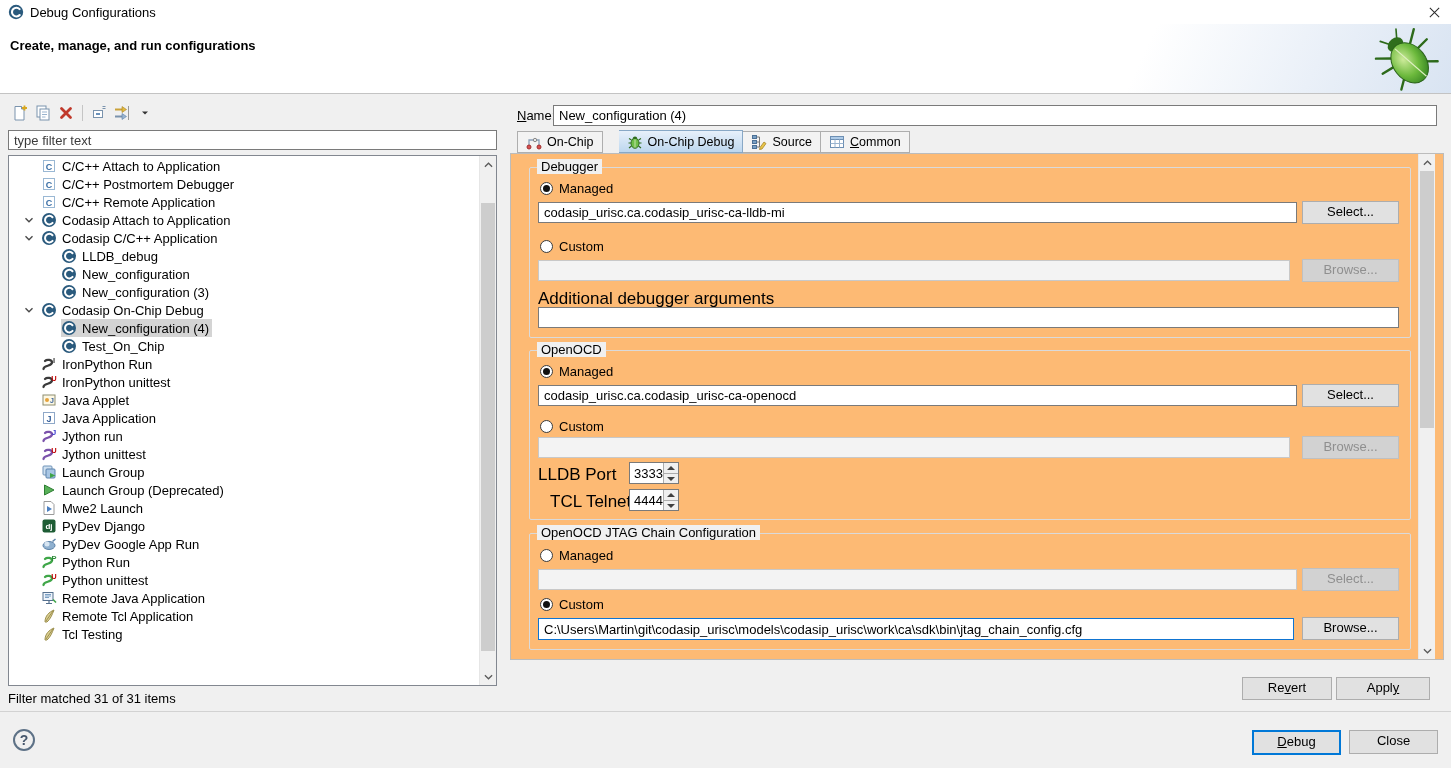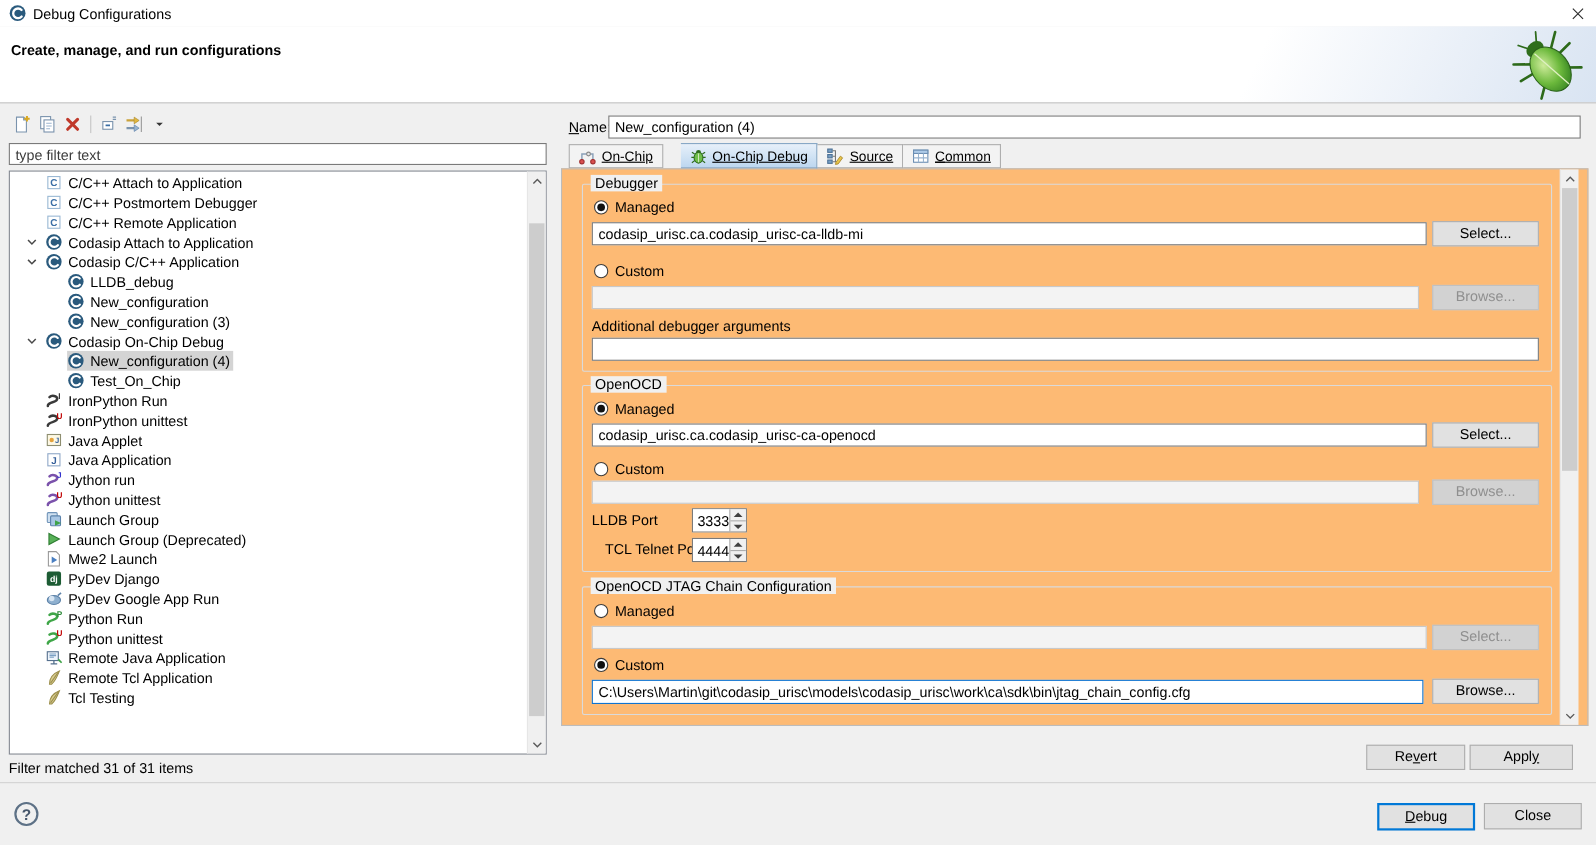--- a/index.html
+++ b/index.html
@@ -57,26 +57,26 @@
   .status { position:absolute; left:8px; top:691px; font-size:13px; }
   
   .sb { position:absolute; width:17px; background:#f0f0f0; border-left:1px solid #e6e6e6; }
   .sb-btn { position:absolute; left:0; width:16px; height:17px; display:flex; align-items:center; justify-content:center; }
   .sb-btn.up { top:0; } .sb-btn.down { bottom:0; }
   .sb-thumb { position:absolute; left:1px; width:14px; background:#cdcdcd; }
   
   .name-label { position:absolute; left:517px; top:108px; }
   .tabs { position:absolute; left:517px; top:131px; height:22px; display:flex; align-items:flex-end; }
   .tab { height:22px; display:flex; align-items:center; gap:5px; padding:0 8px; border:1px solid #aeaeae; border-left-width:0;
-    background:#f3f3f3; font-size:12.5px; position:relative;text-decoration:underline; }
+    background:#f3f3f3; font-size:12.5px; position:relative; }
   .tab:first-child { border-left-width:1px; }
   .tab.sel { background:linear-gradient(#e7f0fa,#bdd7ef); border-color:#88a8c6; height:23px; z-index:2;margin-left:16px; }
   .tabicon { width:16px; height:16px; display:inline-block; }
   .content-box { position:absolute; left:510px; top:153px; width:934px; height:507px; border:1px solid #bcbcbc; background:#fdba74; }
-  .rv-label { position:absolute; font-size:13px; }
+  .rv-label { position:absolute; font-size:17px; }
   .foot-sep { position:absolute; left:0; right:0; top:711px; height:1px; background:#d2d2d2; }
   .help-btn { position:absolute; left:13px; top:729px; width:22px; height:22px; border:2px solid #5d7186; border-radius:50%;
     display:flex; align-items:center; justify-content:center; color:#45566b; font-weight:bold; font-size:14px; }
   u { text-decoration:underline; }
   svg { display:block; }
 </style>
 </head>
 <body>
 
 <div class="titlebar">

